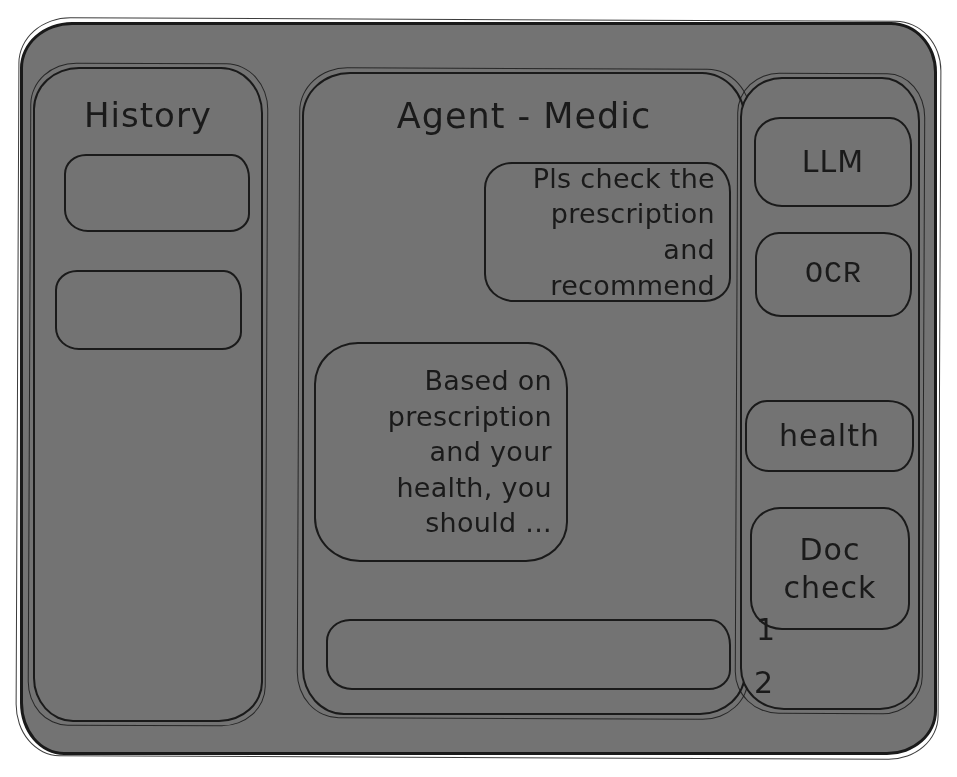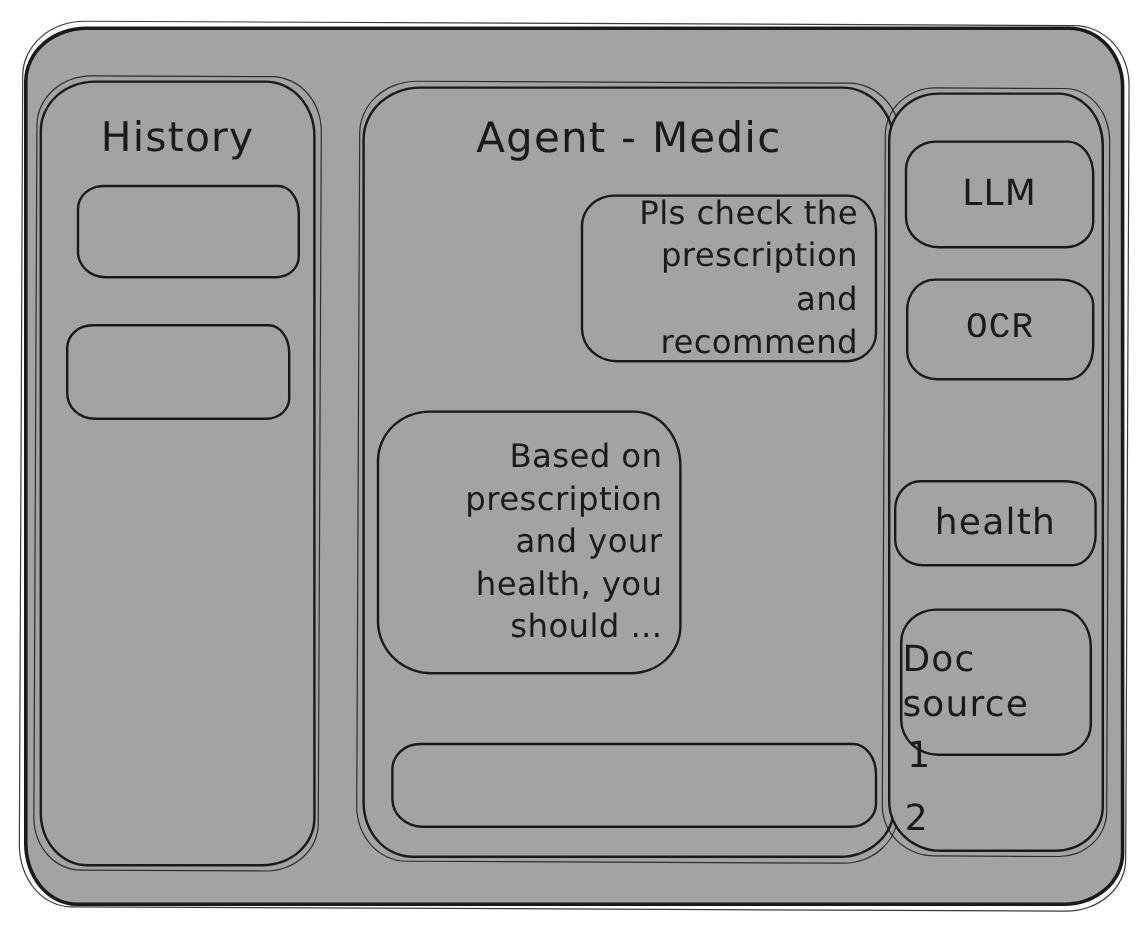--- a/index.html
+++ b/index.html
@@ -12,21 +12,21 @@
     width: 957px;
     height: 777px;
     background: #ffffff;
     overflow: hidden;
   }
 
   
   .sk {
     position: absolute;
     border: 2.6px solid var(--ink);
-    background: #a3a3a3;
+    background: #737373;
   }
   
   .panel::before {
     content: "";
     position: absolute;
     inset: -6px;
     border: 1.7px solid rgba(26,26,26,.85);
     border-radius: inherit;
     transform: rotate(.25deg);
     pointer-events: none;
@@ -41,21 +41,21 @@
   .hist-item.i2 { left: 20px; top: 201px; width: 187px; height: 80px; }
 
   .chat { left: 273px; top: 72px; width: 444px; height: 643px; border-radius: 48px 44px 46px 42px / 44px 48px 42px 46px; margin-left: 29px; }
   .chat h2 { position: absolute; left: 0; right: 0; top: 22px; text-align: center; font-size: 35px; font-weight: 400; letter-spacing: 1px; }
   .bubble { display: flex; align-items: center; justify-content: center; text-align: right; font-size: 27px; line-height: 1.32; padding: 8px 14px; letter-spacing: .3px; }
   .bubble.user  { left: 180px; top: 88px;  width: 247px; height: 140px; border-radius: 28px 24px 26px 30px / 26px 30px 24px 28px; }
   .bubble.agent { left: 10px;  top: 268px; width: 254px; height: 220px; border-radius: 44px 40px 42px 46px / 42px 46px 40px 44px; padding-left: 48px; }
   .chat-input { left: 22px; top: 545px; width: 405px; height: 71px; border-radius: 24px 20px 22px 26px / 22px 26px 20px 24px; font-size: 24px; padding: 0 18px; outline: none; }
 
   .tools { left: 740px; top: 77px; width: 180px; height: 633px; border-radius: 42px 38px 40px 44px / 40px 44px 38px 42px; }
-  .tool-btn { display: flex; align-items: center; justify-content: center; font-size: 30px; letter-spacing: 1px; line-height: 1.25; }
+  .tool-btn { display: flex; align-items: center; justify-content: center; text-align: center; font-size: 30px; letter-spacing: 1px; line-height: 1.25; }
   .tool-btn.llm    { left: 12px; top: 38px;  width: 158px; height: 90px;  border-radius: 26px 22px 24px 28px / 24px 28px 22px 26px; }
   .tool-btn.ocr    { left: 13px; top: 153px; width: 157px; height: 85px;  border-radius: 24px 28px 22px 26px / 26px 22px 28px 24px; font-family: Liberation Mono, monospace; }
   .tool-btn.params { left: 3px;  top: 321px; width: 169px; height: 72px;  border-radius: 22px 26px 20px 24px / 24px 20px 26px 22px; }
   .tool-btn.doc    { left: 8px;  top: 428px; width: 160px; height: 123px; border-radius: 30px 26px 28px 32px / 28px 32px 26px 30px; }
   .doc-item { position: absolute; font-size: 30px; z-index: 2; }
   .doc-item.n1 { left: 14px; top: 533px; }
   .doc-item.n2 { left: 12px; top: 586px; }
 </style>
 </head>
 <body>
@@ -88,19 +88,19 @@
     <div class="sk tool-btn llm">
       <span>LLM</span>
     </div>
     <div class="sk tool-btn ocr">
       <span>OCR</span>
     </div>
     <div class="sk tool-btn params">
       <span>health</span>
     </div>
     <div class="sk tool-btn doc">
-      <span>Doc source</span>
+      <span>Doc check</span>
     </div>
     <div class="doc-item n1">1</div>
     <div class="doc-item n2">2</div>
   </aside>
 
 </div>
 
 </body></html>

